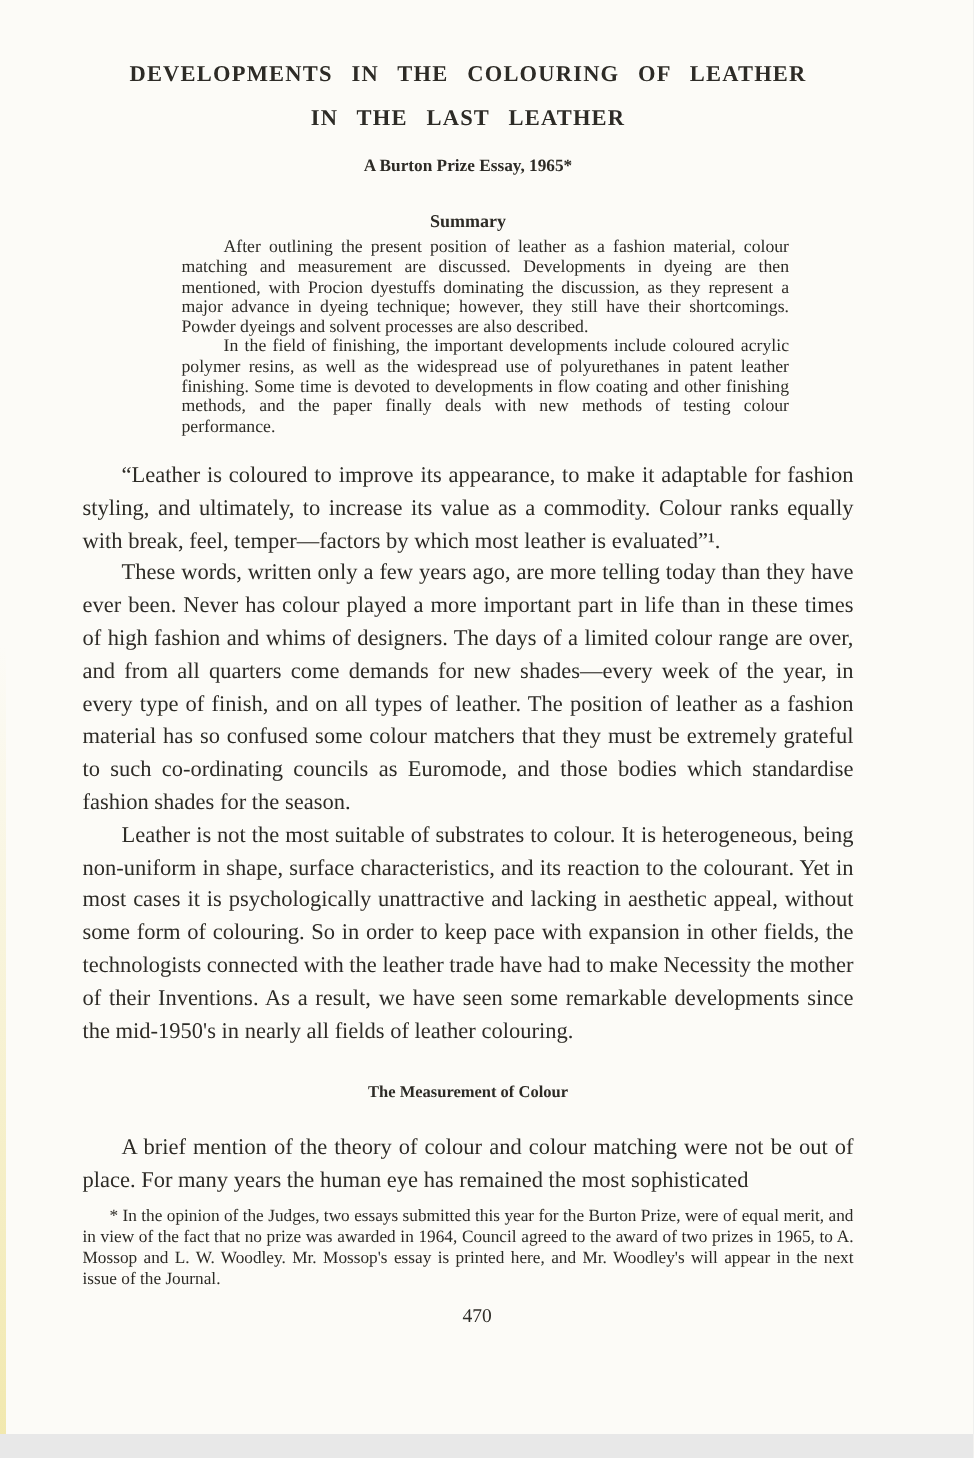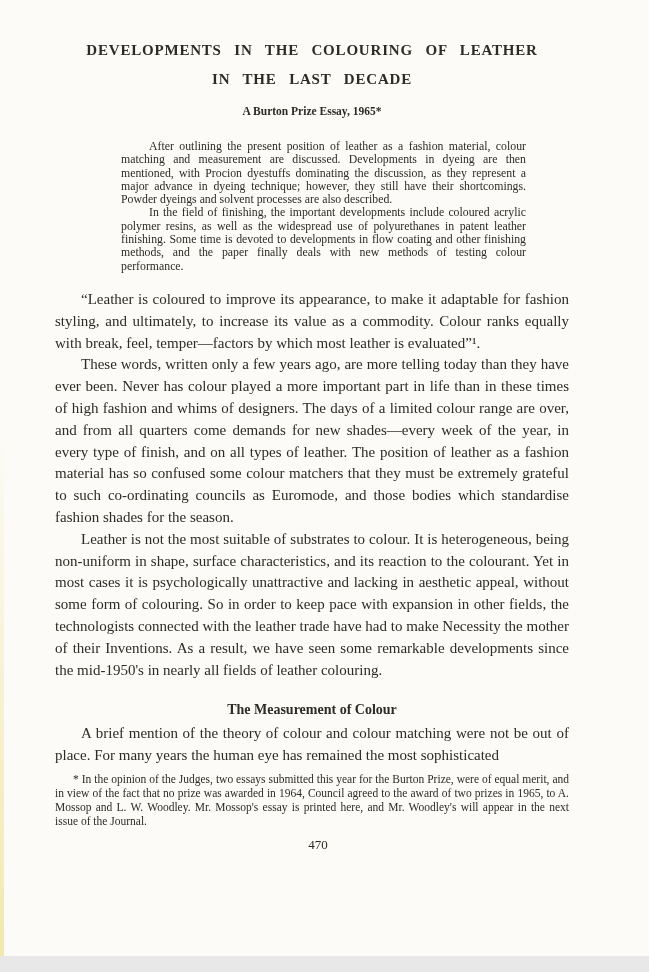--- a/index.html
+++ b/index.html
@@ -75,24 +75,24 @@
     line-height: 21.8px;
     text-align: justify;
   }
   .body-text p {
     margin: 0;
     text-indent: 26px;
   }
   .section-heading {
     text-align: center;
     font-weight: bold;
-    font-size: 14px;
+    font-size: 11px;
     line-height: 18px;
     margin-top: 20px;
-    margin-bottom: 4px;
+    margin-bottom: 18px;
   }
   .footnote {
     margin-top: 5px;
     font-size: 11.5px;
     line-height: 14px;
     text-align: justify;
   }
   .footnote p {
     margin: 0;
     text-indent: 18px;
@@ -107,26 +107,27 @@
     margin-left: 12px;
   }
 </style>
 </head>
 <body>
 
 <div class="page">
 
   <div class="title-block">
     <div>DEVELOPMENTS IN THE COLOURING OF LEATHER</div>
-    <div>IN THE LAST DECADE</div>
+    <div>IN THE LAST LEATHER</div>
   </div>
 
 
   <div class="subtitle">A Burton Prize Essay, 1965*</div>
 
+  <div class="summary-heading">Summary</div>
 
   <div class="summary-block">
     <p>After outlining the present position of leather as a fashion material, colour matching and measurement are discussed. Developments in dyeing are then mentioned, with Procion dyestuffs dominating the discussion, as they represent a major advance in dyeing technique; however, they still have their shortcomings. Powder dyeings and solvent processes are also described.</p>
     <p>In the field of finishing, the important developments include coloured acrylic polymer resins, as well as the widespread use of polyurethanes in patent leather finishing. Some time is devoted to developments in flow coating and other finishing methods, and the paper finally deals with new methods of testing colour performance.</p>
   </div>
 
   <div class="body-text">
     <p>“Leather is coloured to improve its appearance, to make it adaptable for fashion styling, and ultimately, to increase its value as a commodity. Colour ranks equally with break, feel, temper—factors by which most leather is evaluated”¹.</p>
     <p>These words, written only a few years ago, are more telling today than they have ever been. Never has colour played a more important part in life than in these times of high fashion and whims of designers. The days of a limited colour range are over, and from all quarters come demands for new shades—every week of the year, in every type of finish, and on all types of leather. The position of leather as a fashion material has so confused some colour matchers that they must be extremely grateful to such co-ordinating councils as Euromode, and those bodies which standardise fashion shades for the season.</p>
     <p>Leather is not the most suitable of substrates to colour. It is heterogeneous, being non-uniform in shape, surface characteristics, and its reaction to the colourant. Yet in most cases it is psychologically unattractive and lacking in aesthetic appeal, without some form of colouring. So in order to keep pace with expansion in other fields, the technologists connected with the leather trade have had to make Necessity the mother of their Inventions. As a result, we have seen some remarkable developments since the mid-1950's in nearly all fields of leather colouring.</p>

